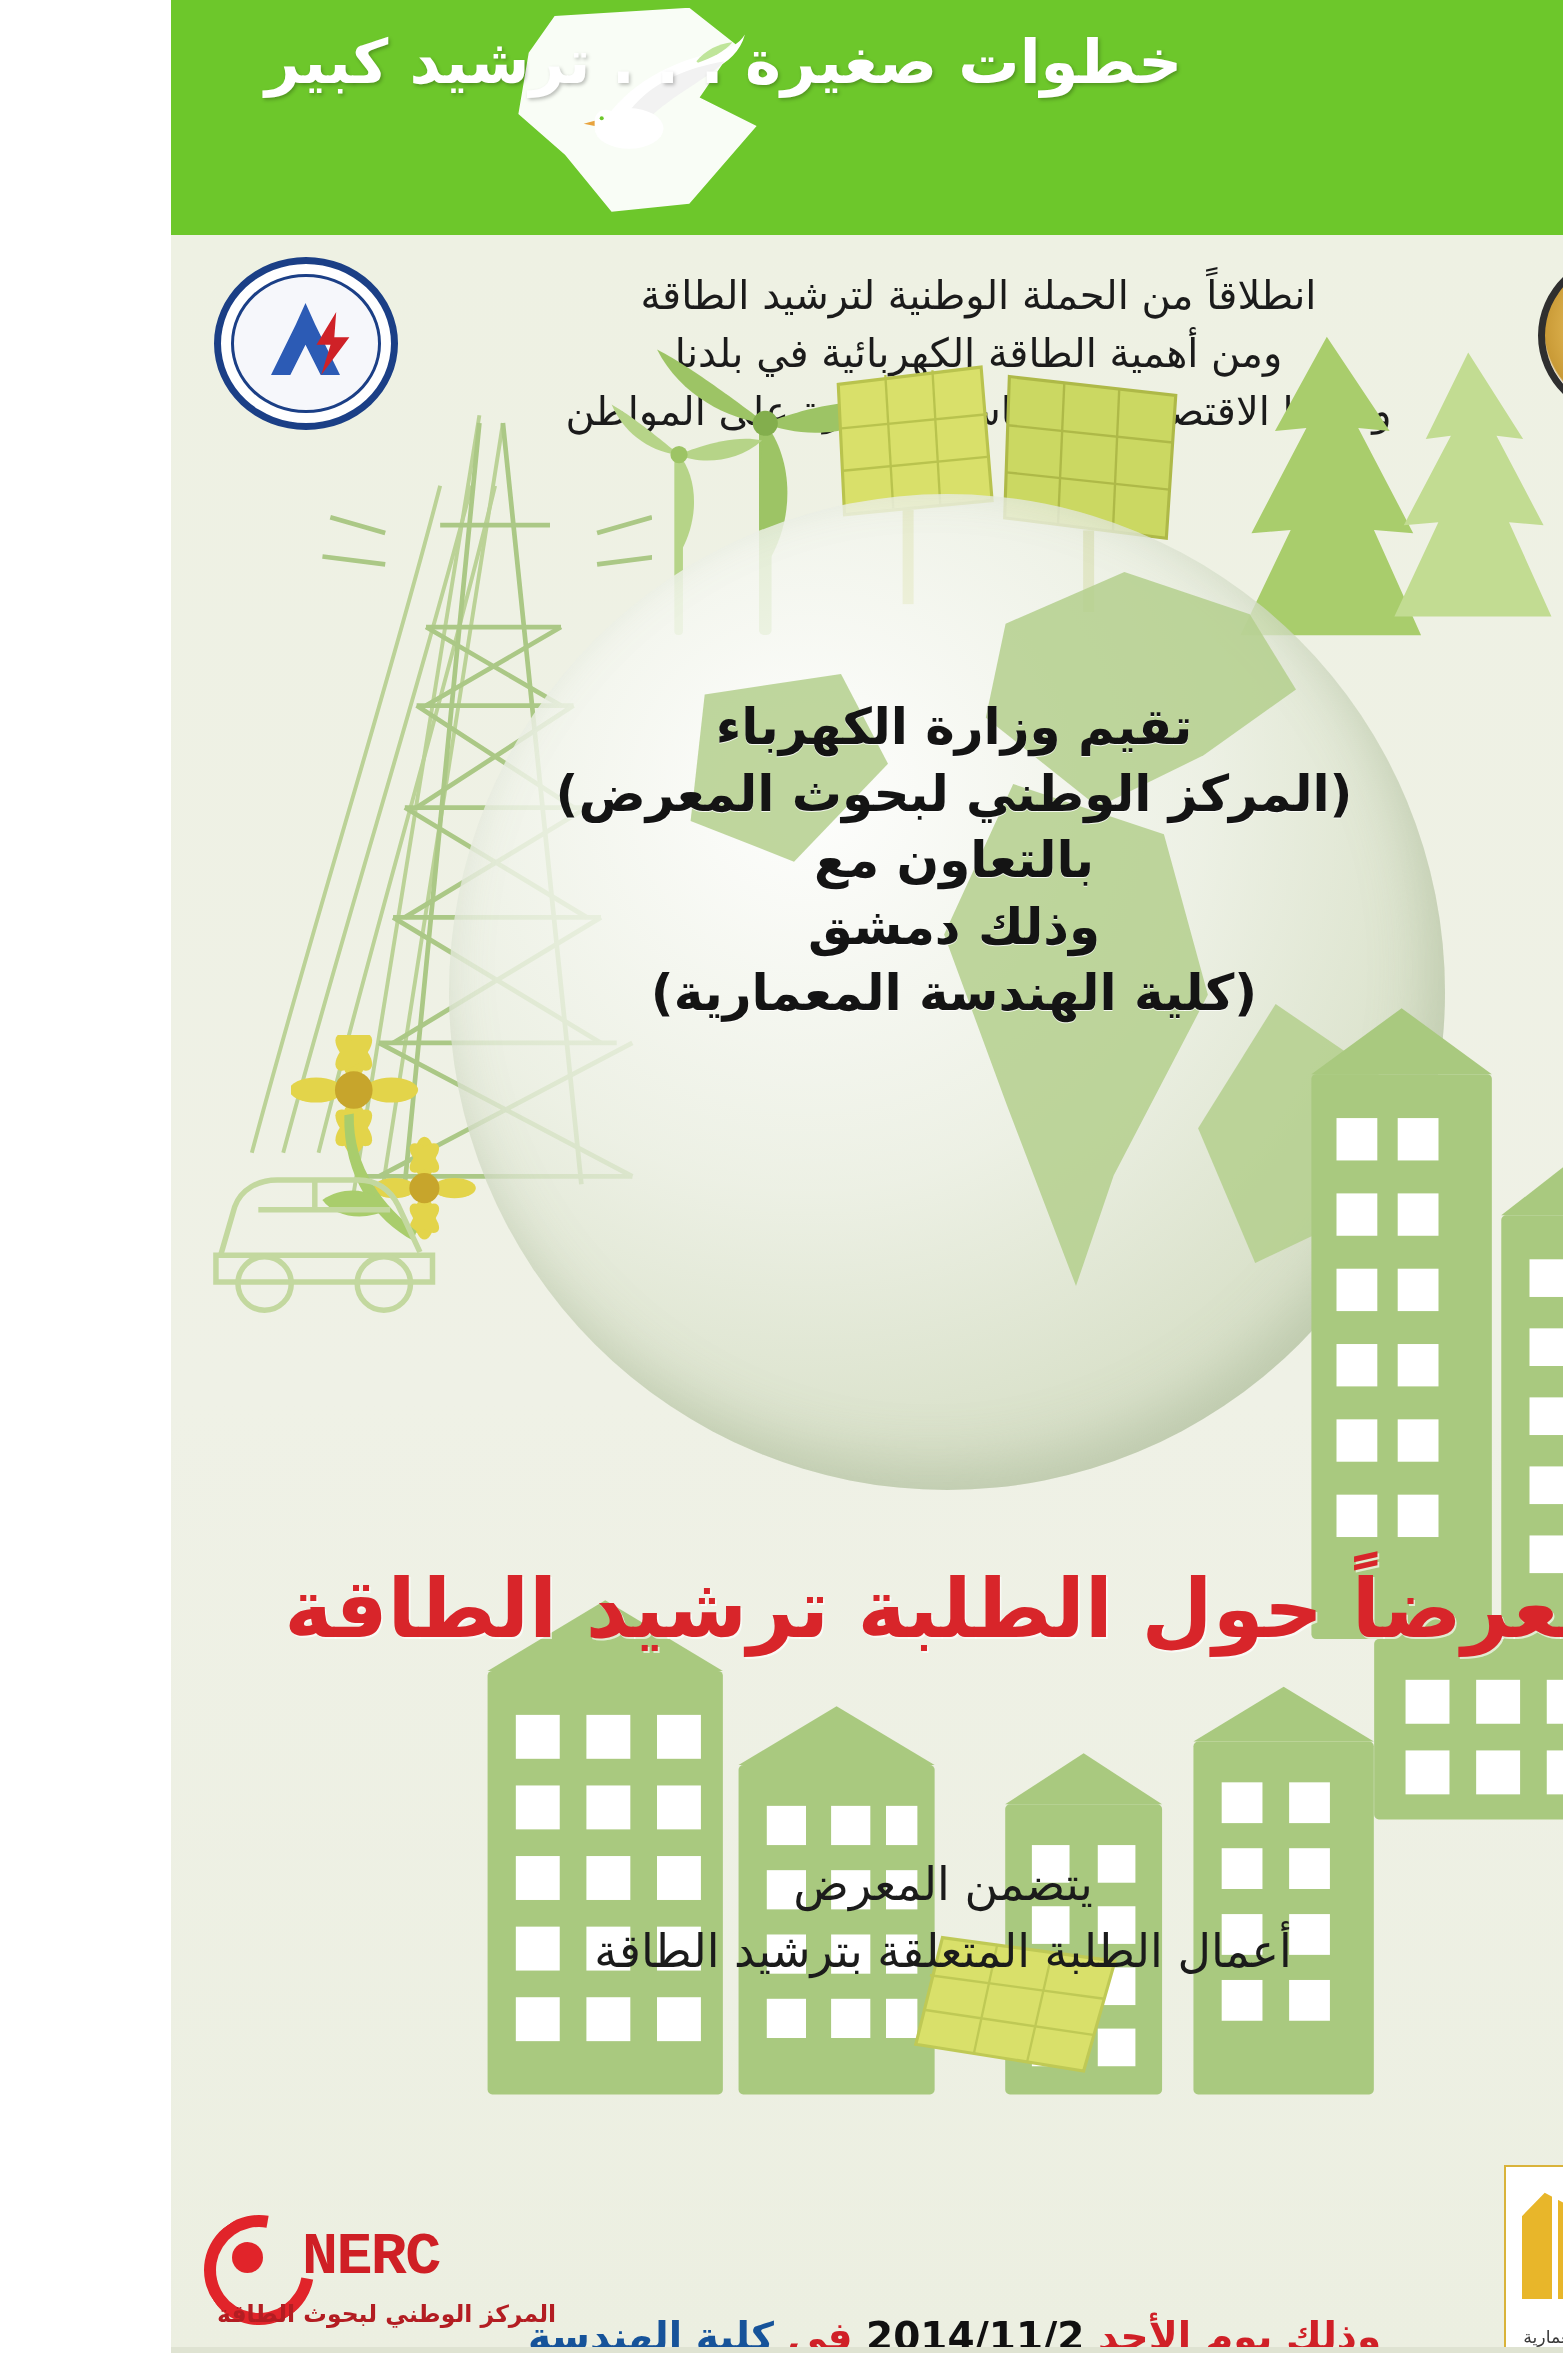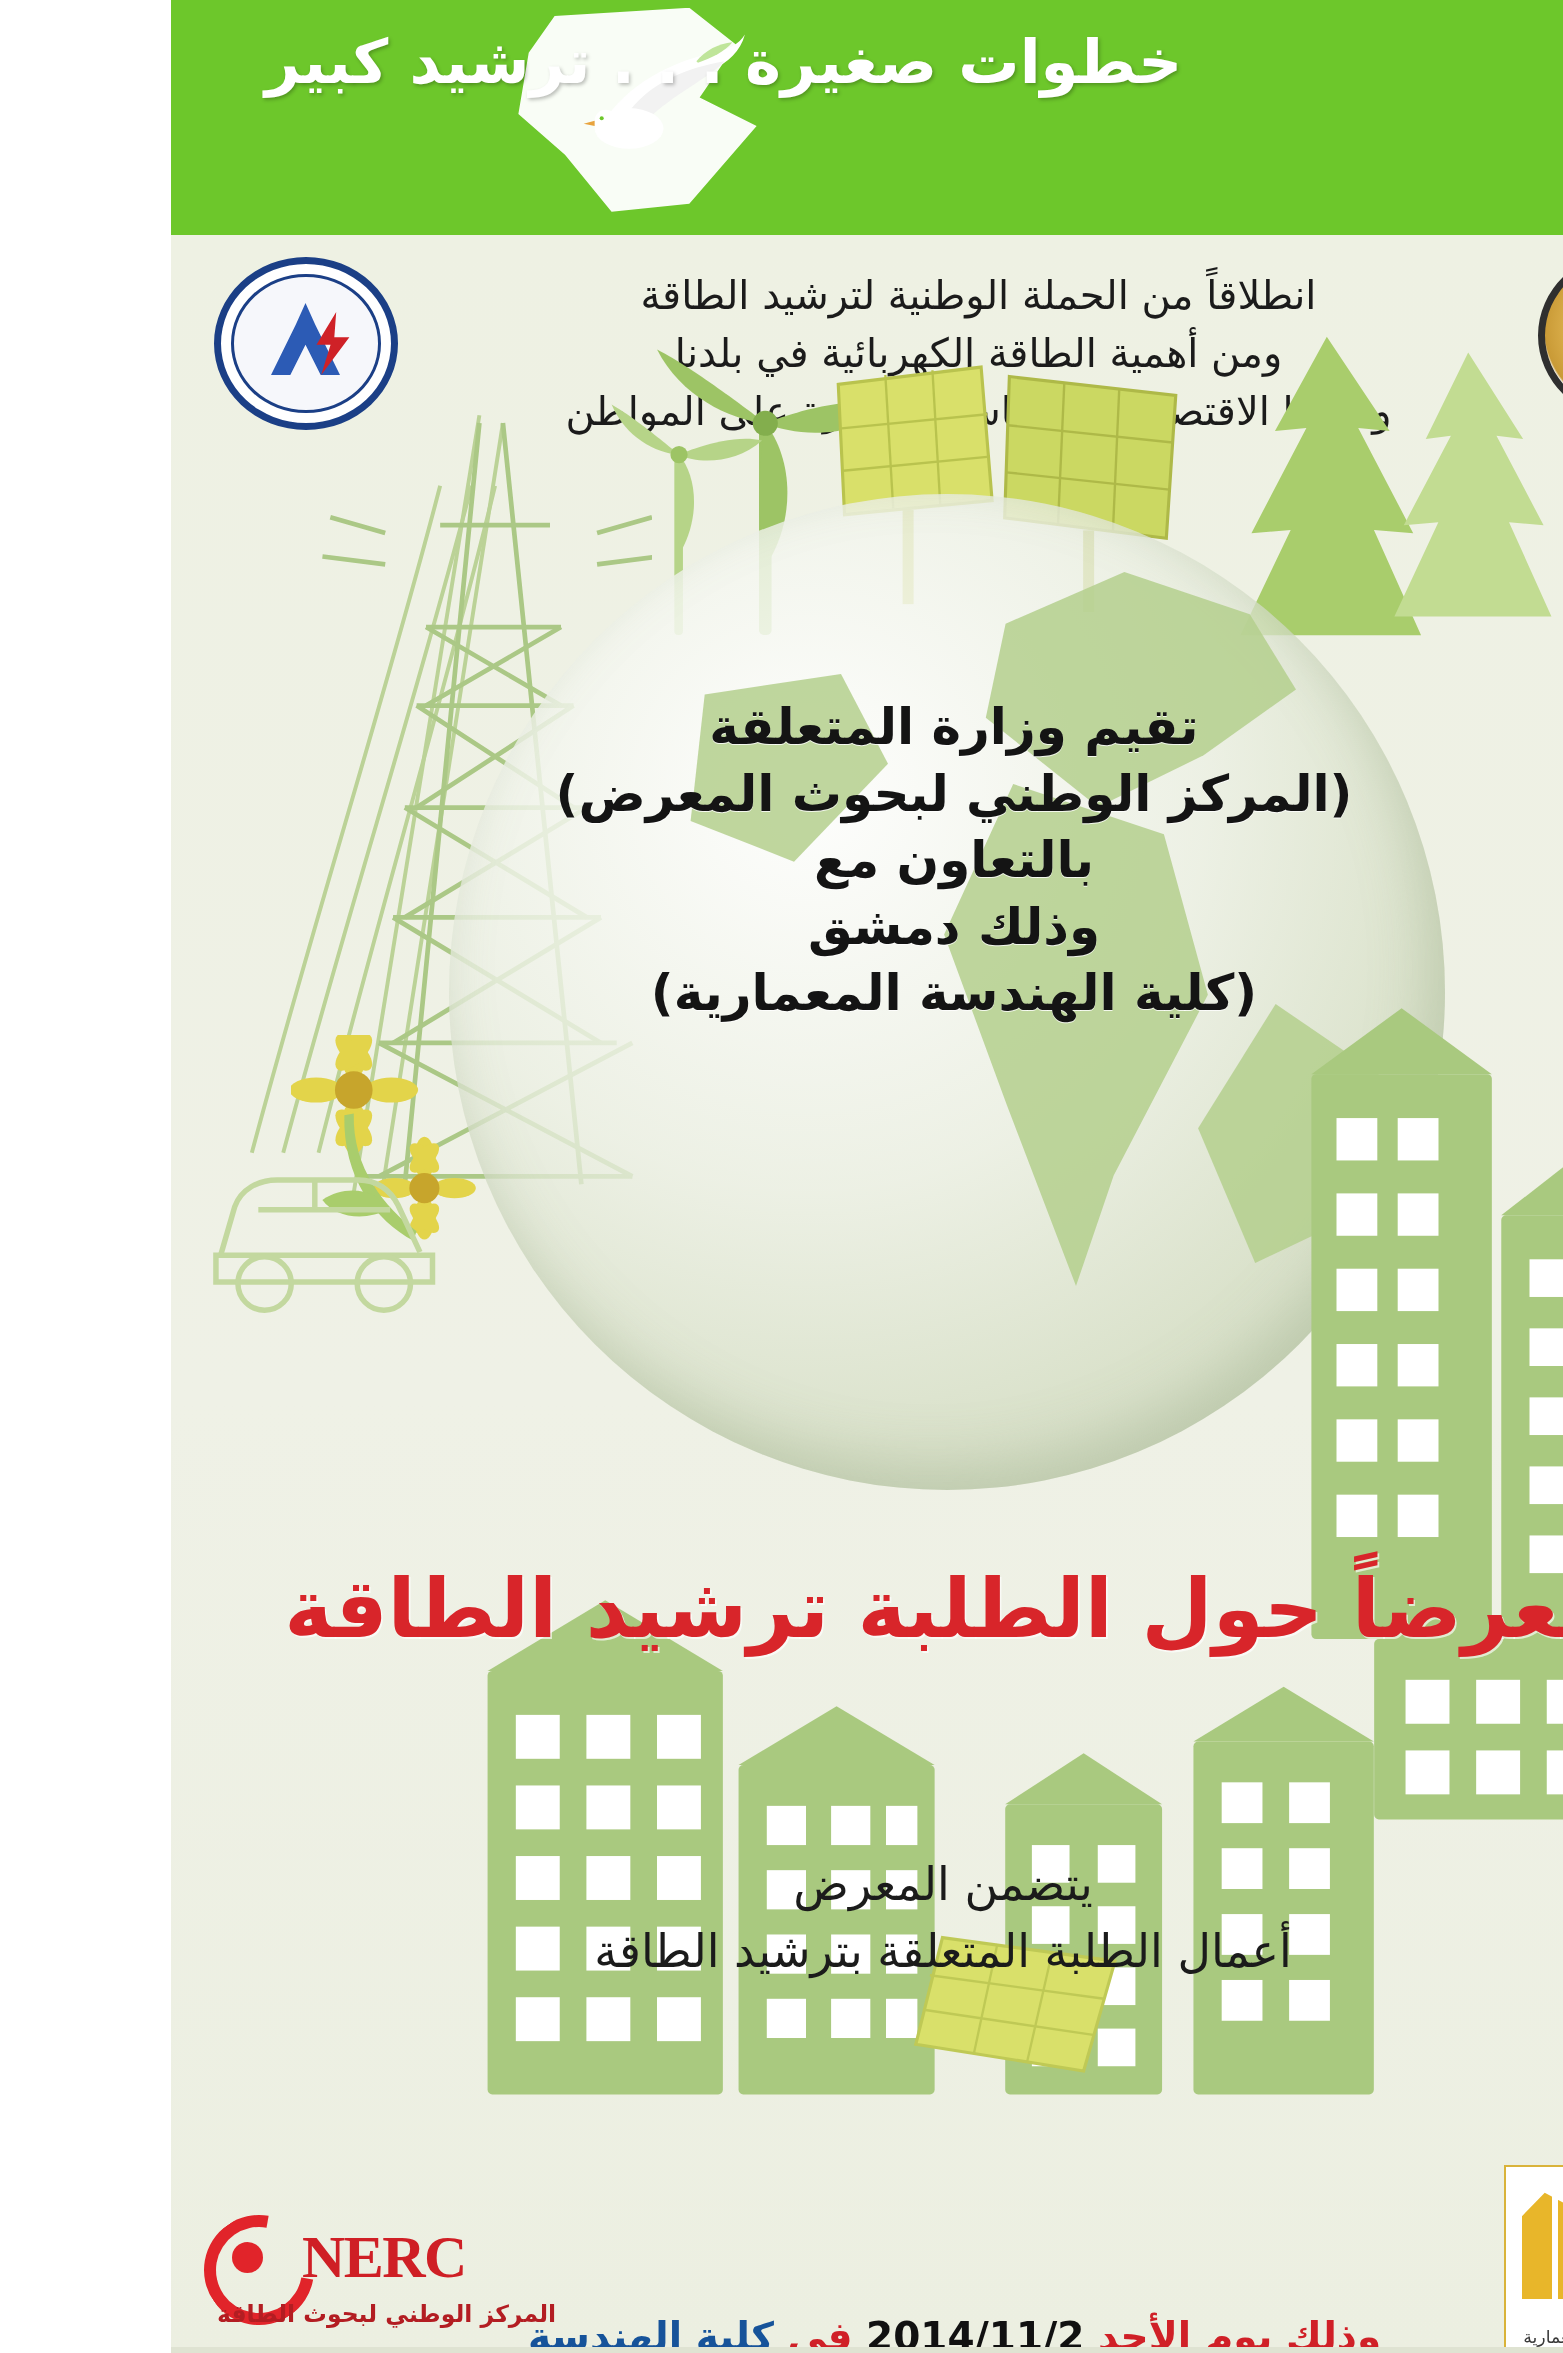--- a/index.html
+++ b/index.html
@@ -403,21 +403,21 @@
     border-radius: 50%;
     background: #e1242a;
   }
   .nerc-logo .word {
     position: absolute;
     top: 11px; left: 100px;
     font-size: 60px;
     font-weight: bold;
     color: #cf1f25;
     letter-spacing: -1.6px;
-    font-family: Liberation Serif, serif;
+    font-family: Liberation Mono, monospace;
   }
   .nerc-logo .sub {
     position: absolute;
     top: 88px; left: 0px;
     width: 369px;
     text-align: center;
     direction: rtl;
     font-size: 23.5px;
     font-weight: bold;
     color: #b31d22;
@@ -700,21 +700,21 @@
           <path d="M24 180 L300 180 L300 214 L24 214 Z"></path>
           <circle cx="86" cy="216" r="34"></circle>
           <circle cx="238" cy="216" r="34"></circle>
           <path d="M78 122 L246 122"></path>
           <path d="M150 86 L150 122"></path>
         </g>
       </svg>
     </div>
 
     <div class="org-block">
-      <div>تقيم وزارة المتعلقة</div>
+      <div>تقيم وزارة الكهرباء</div>
       <div>(المركز الوطني لبحوث المعرض)</div>
       <div>بالتعاون مع</div>
       <div>وذلك دمشق</div>
       <div>(كلية الهندسة المعمارية)</div>
     </div>
 
     <div class="headline">معرضاً حول الطلبة ترشيد الطاقة</div>
 
     <div class="includes-block">
       <div>يتضمن المعرض</div>

